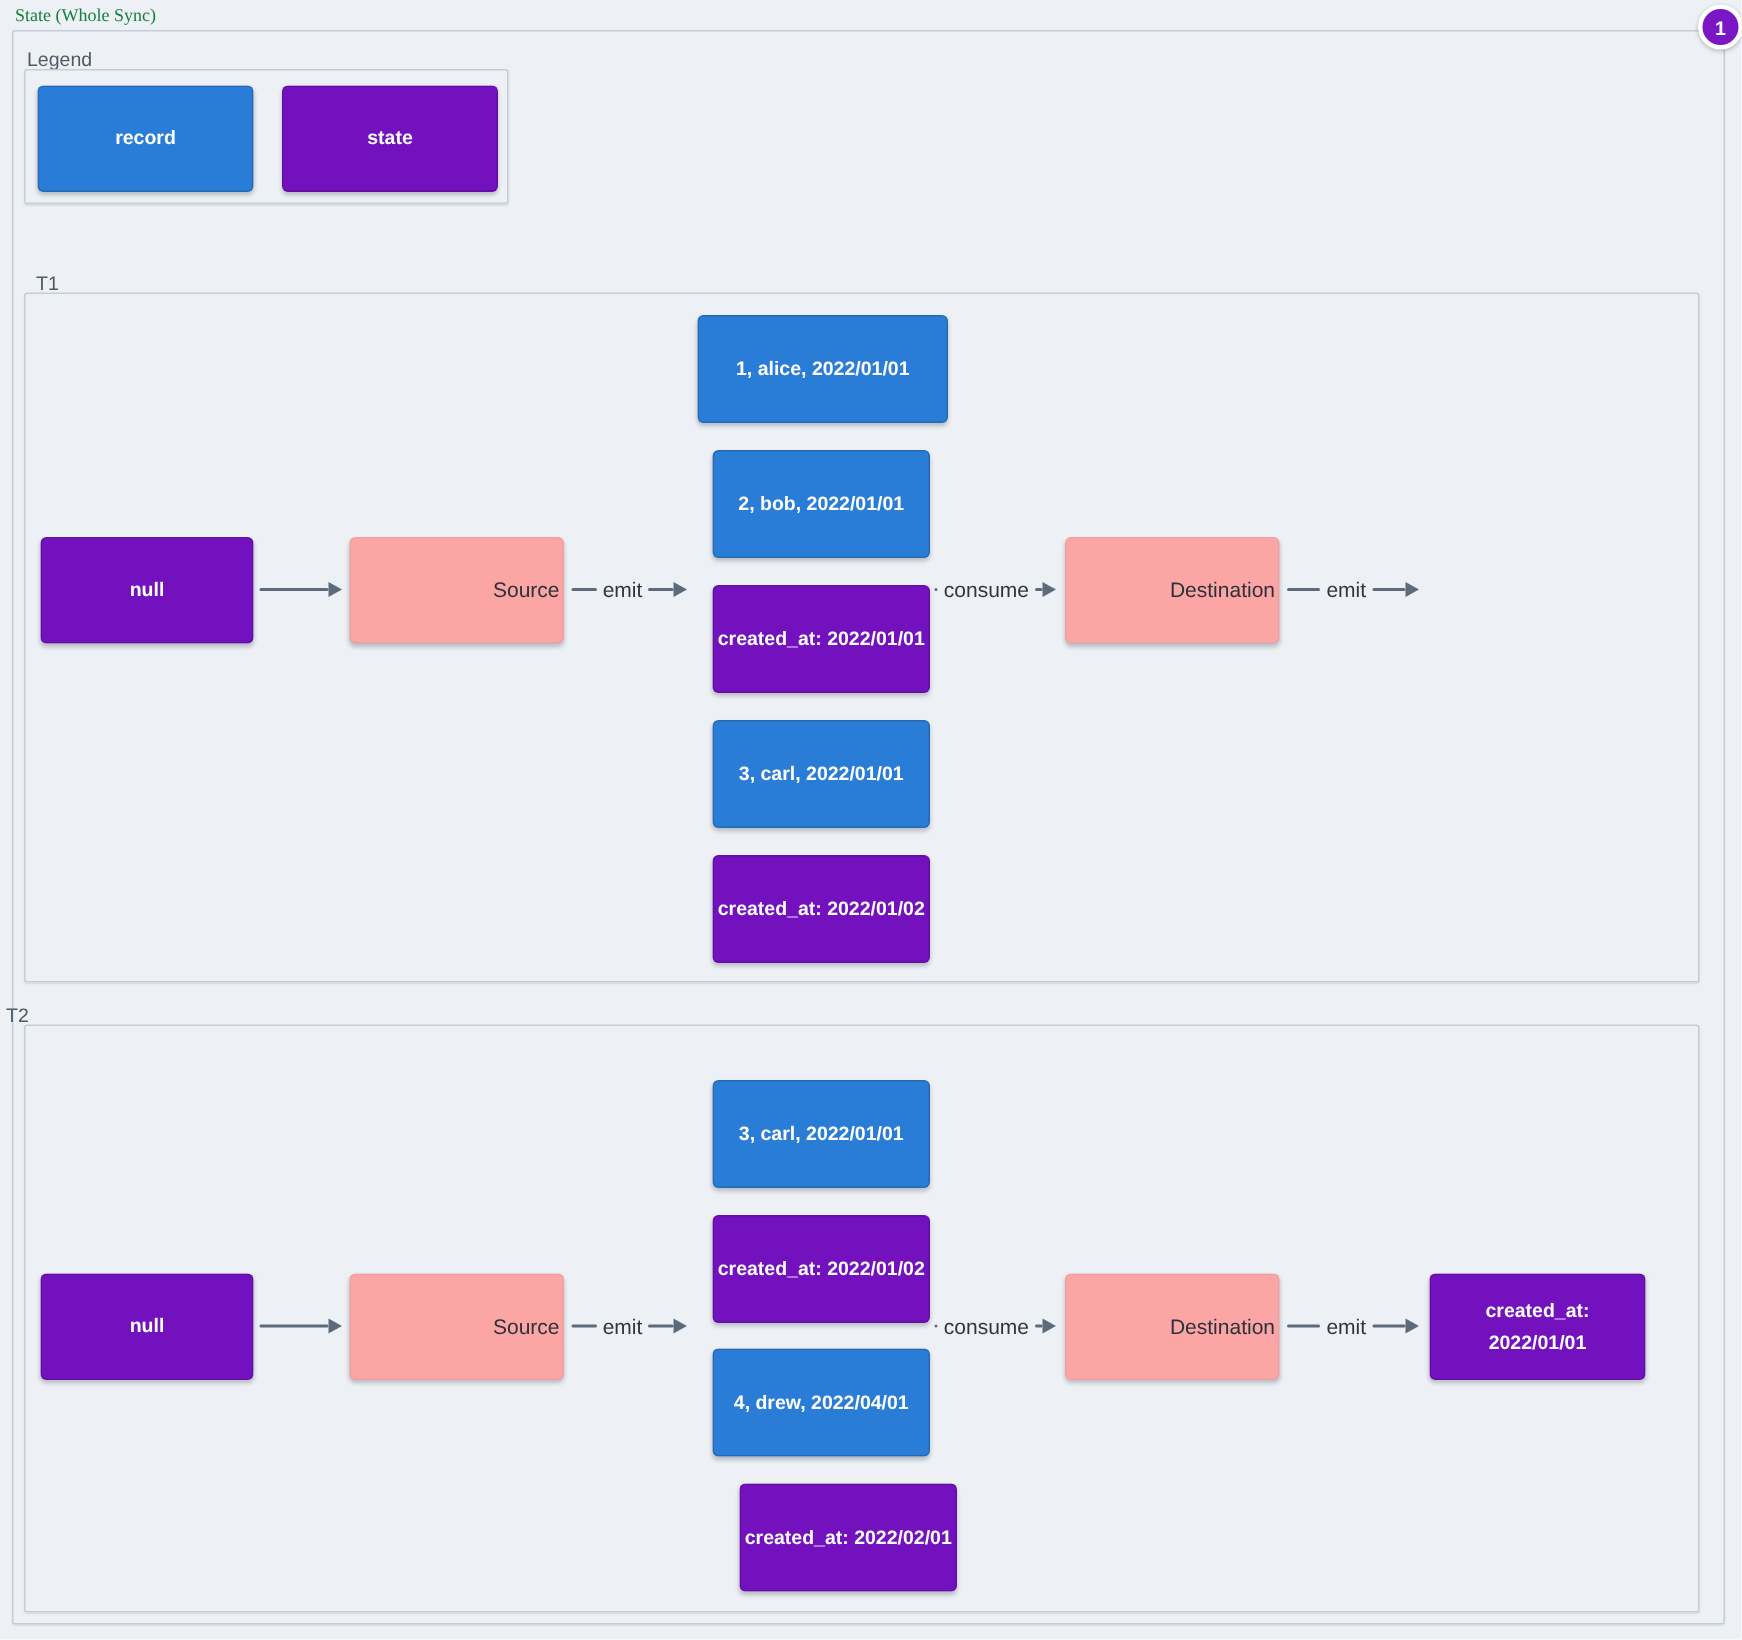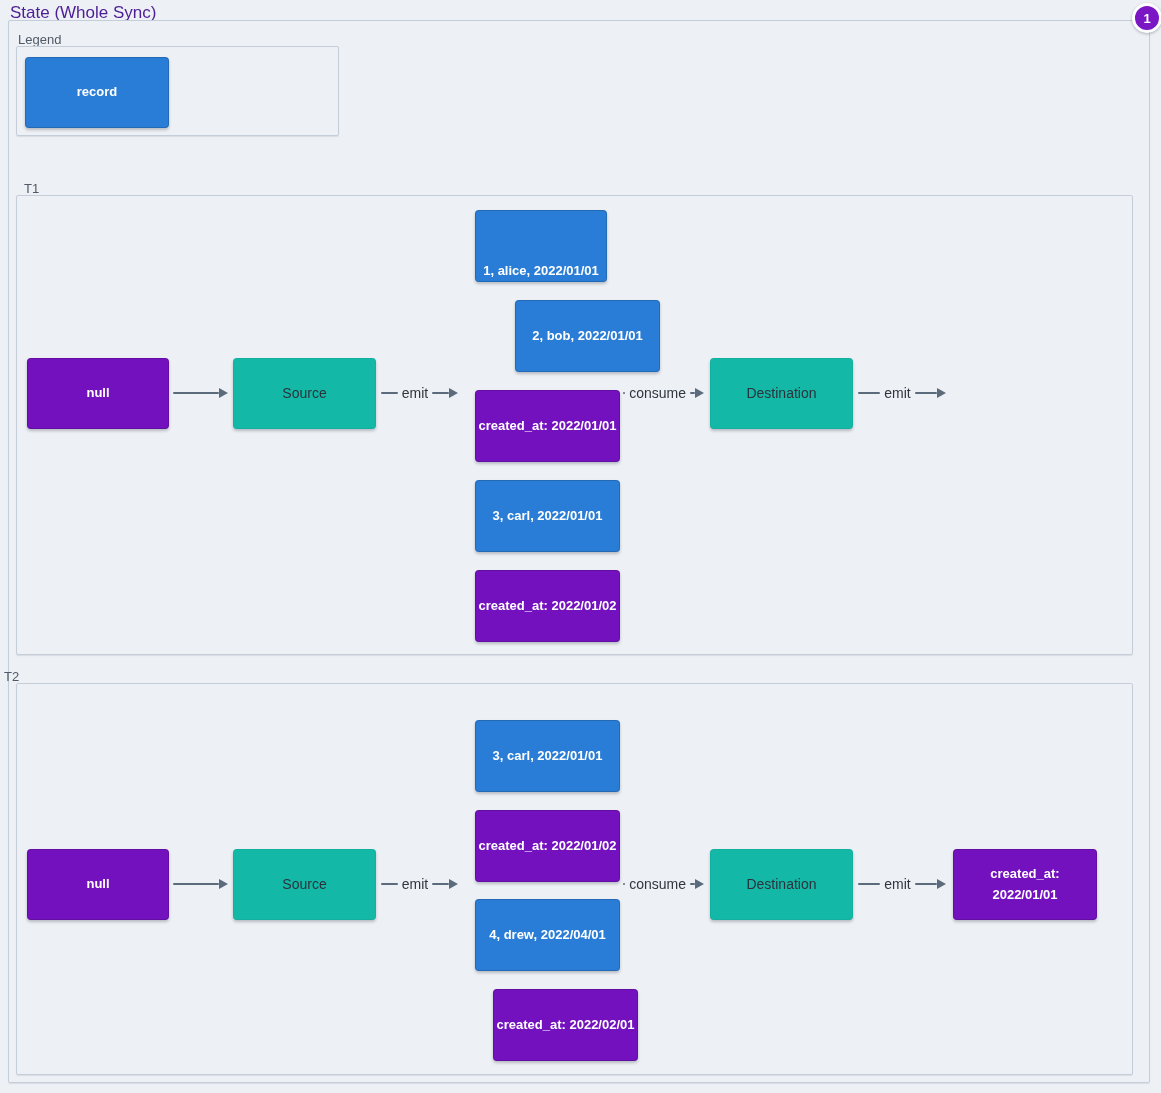--- a/index.html
+++ b/index.html
@@ -25,23 +25,24 @@
     position:absolute;
     font-size:13px;
     color:#4f5a66;
     white-space:nowrap;
     text-align:right;
   }
 
   .page-title {
     position:absolute;
     left:10px; top:3px;
-    font-size:17px;
-    color:#4c1d95;
+    font-size:12px;
+    color:#15803d;
     white-space:nowrap;
+    font-family:Liberation Serif, serif;
   }
 
   
   .node {
     position:absolute;
     display:flex;
     align-items:center;
     justify-content:center;
     text-align:center;
     border-radius:4px;
@@ -59,22 +60,23 @@
   .node[data-type="state"] {
     background:#7411bf;
     border:1px solid rgba(0,0,0,0.15);
   }
   .node[data-type="record"] .node-label,
   .node[data-type="state"] .node-label {
     color:#ffffff;
     font-weight:700;
   }
   .node.plain {
-    background:#14b8a6;
+    background:#fca5a5;
     border:1px solid rgba(0,0,0,0.04);
+    justify-content:flex-end;
   }
   .node.plain .node-label {
     color:#2b323c;
     font-size:14px;
     font-weight:500;
   }
 
   
   .edge {
     position:absolute;
@@ -133,20 +135,23 @@
   <div class="frame" style="left:8px;top:20px;width:1142px;height:1063px;"></div>
 
   <div class="badge">1</div>
 
   <div class="frame-label" style="left:18px;top:32px;">Legend</div>
   <div class="frame" style="left:16px;top:46px;width:323px;height:90px;"></div>
 
   <div class="node" style="left:25px;top:57px;width:144px;height:71px;" data-type="record">
     <span class="node-label">record</span>
   </div>
+  <div class="node" style="left:188px;top:57px;width:144px;height:71px;" data-type="state">
+    <span class="node-label">state</span>
+  </div>
 
   <div class="frame-label" style="left:24px;top:181px;">T1</div>
   <div class="frame" style="left:16px;top:195px;width:1117px;height:460px;"></div>
 
   <div class="node" style="left:27px;top:358px;width:142px;height:71px;" data-type="state">
     <span class="node-label">null</span>
   </div>
 
   <div class="edge" style="left:173px;top:385px;width:55px;">
     <span class="seg"></span>
@@ -157,24 +162,24 @@
     <span class="node-label">Source</span>
   </div>
 
   <div class="edge" style="left:381px;top:385px;width:77px;">
     <span class="seg"></span>
     <span class="edge-label">emit</span>
     <span class="seg"></span>
     <span class="head"></span>
   </div>
 
-  <div class="node" style="left:475px;top:210px;width:132px;height:72px;align-items:flex-end;" data-type="record">
+  <div class="node" style="left:465px;top:210px;width:167px;height:72px;" data-type="record">
     <span class="node-label">1, alice, 2022/01/01</span>
   </div>
-  <div class="node" style="left:475px;top:300px;width:145px;height:72px;margin-left:40px;" data-type="record">
+  <div class="node" style="left:475px;top:300px;width:145px;height:72px;" data-type="record">
     <span class="node-label">2, bob, 2022/01/01</span>
   </div>
   <div class="node" style="left:475px;top:390px;width:145px;height:72px;" data-type="state">
     <span class="node-label">created_at: 2022/01/01</span>
   </div>
   <div class="node" style="left:475px;top:480px;width:145px;height:72px;" data-type="record">
     <span class="node-label">3, carl, 2022/01/01</span>
   </div>
   <div class="node" style="left:475px;top:570px;width:145px;height:72px;" data-type="state">
     <span class="node-label">created_at: 2022/01/02</span>

